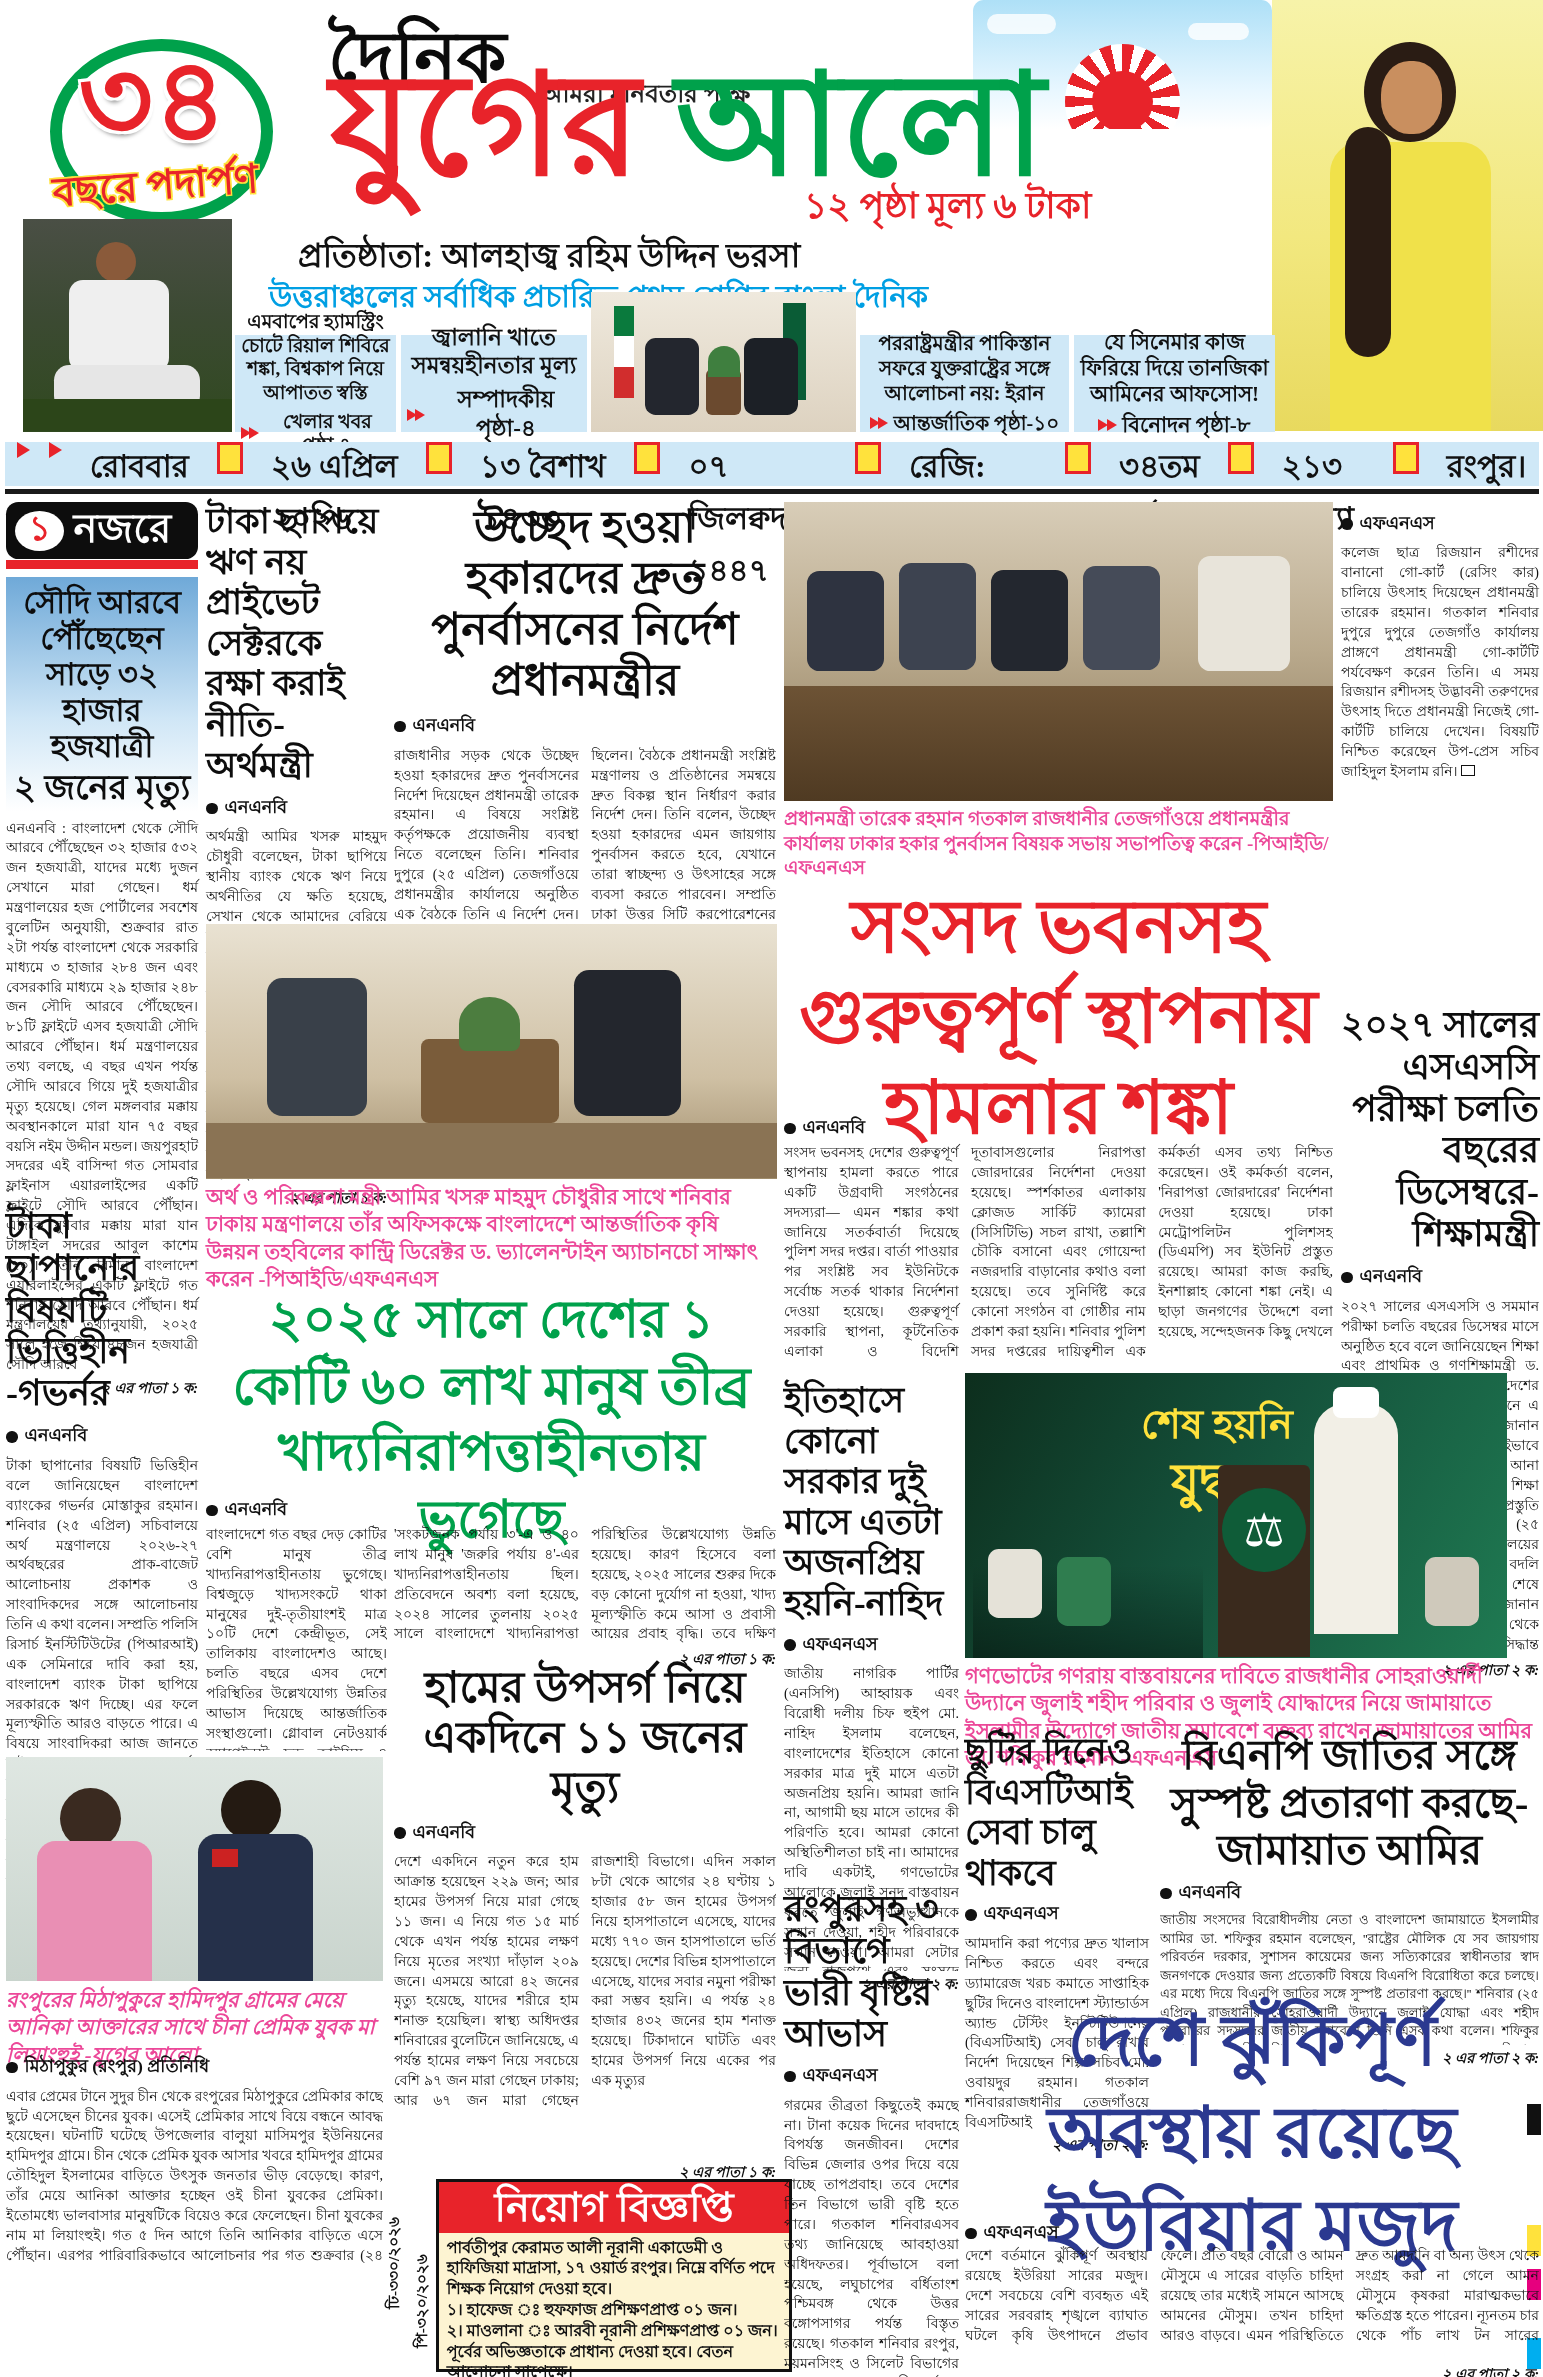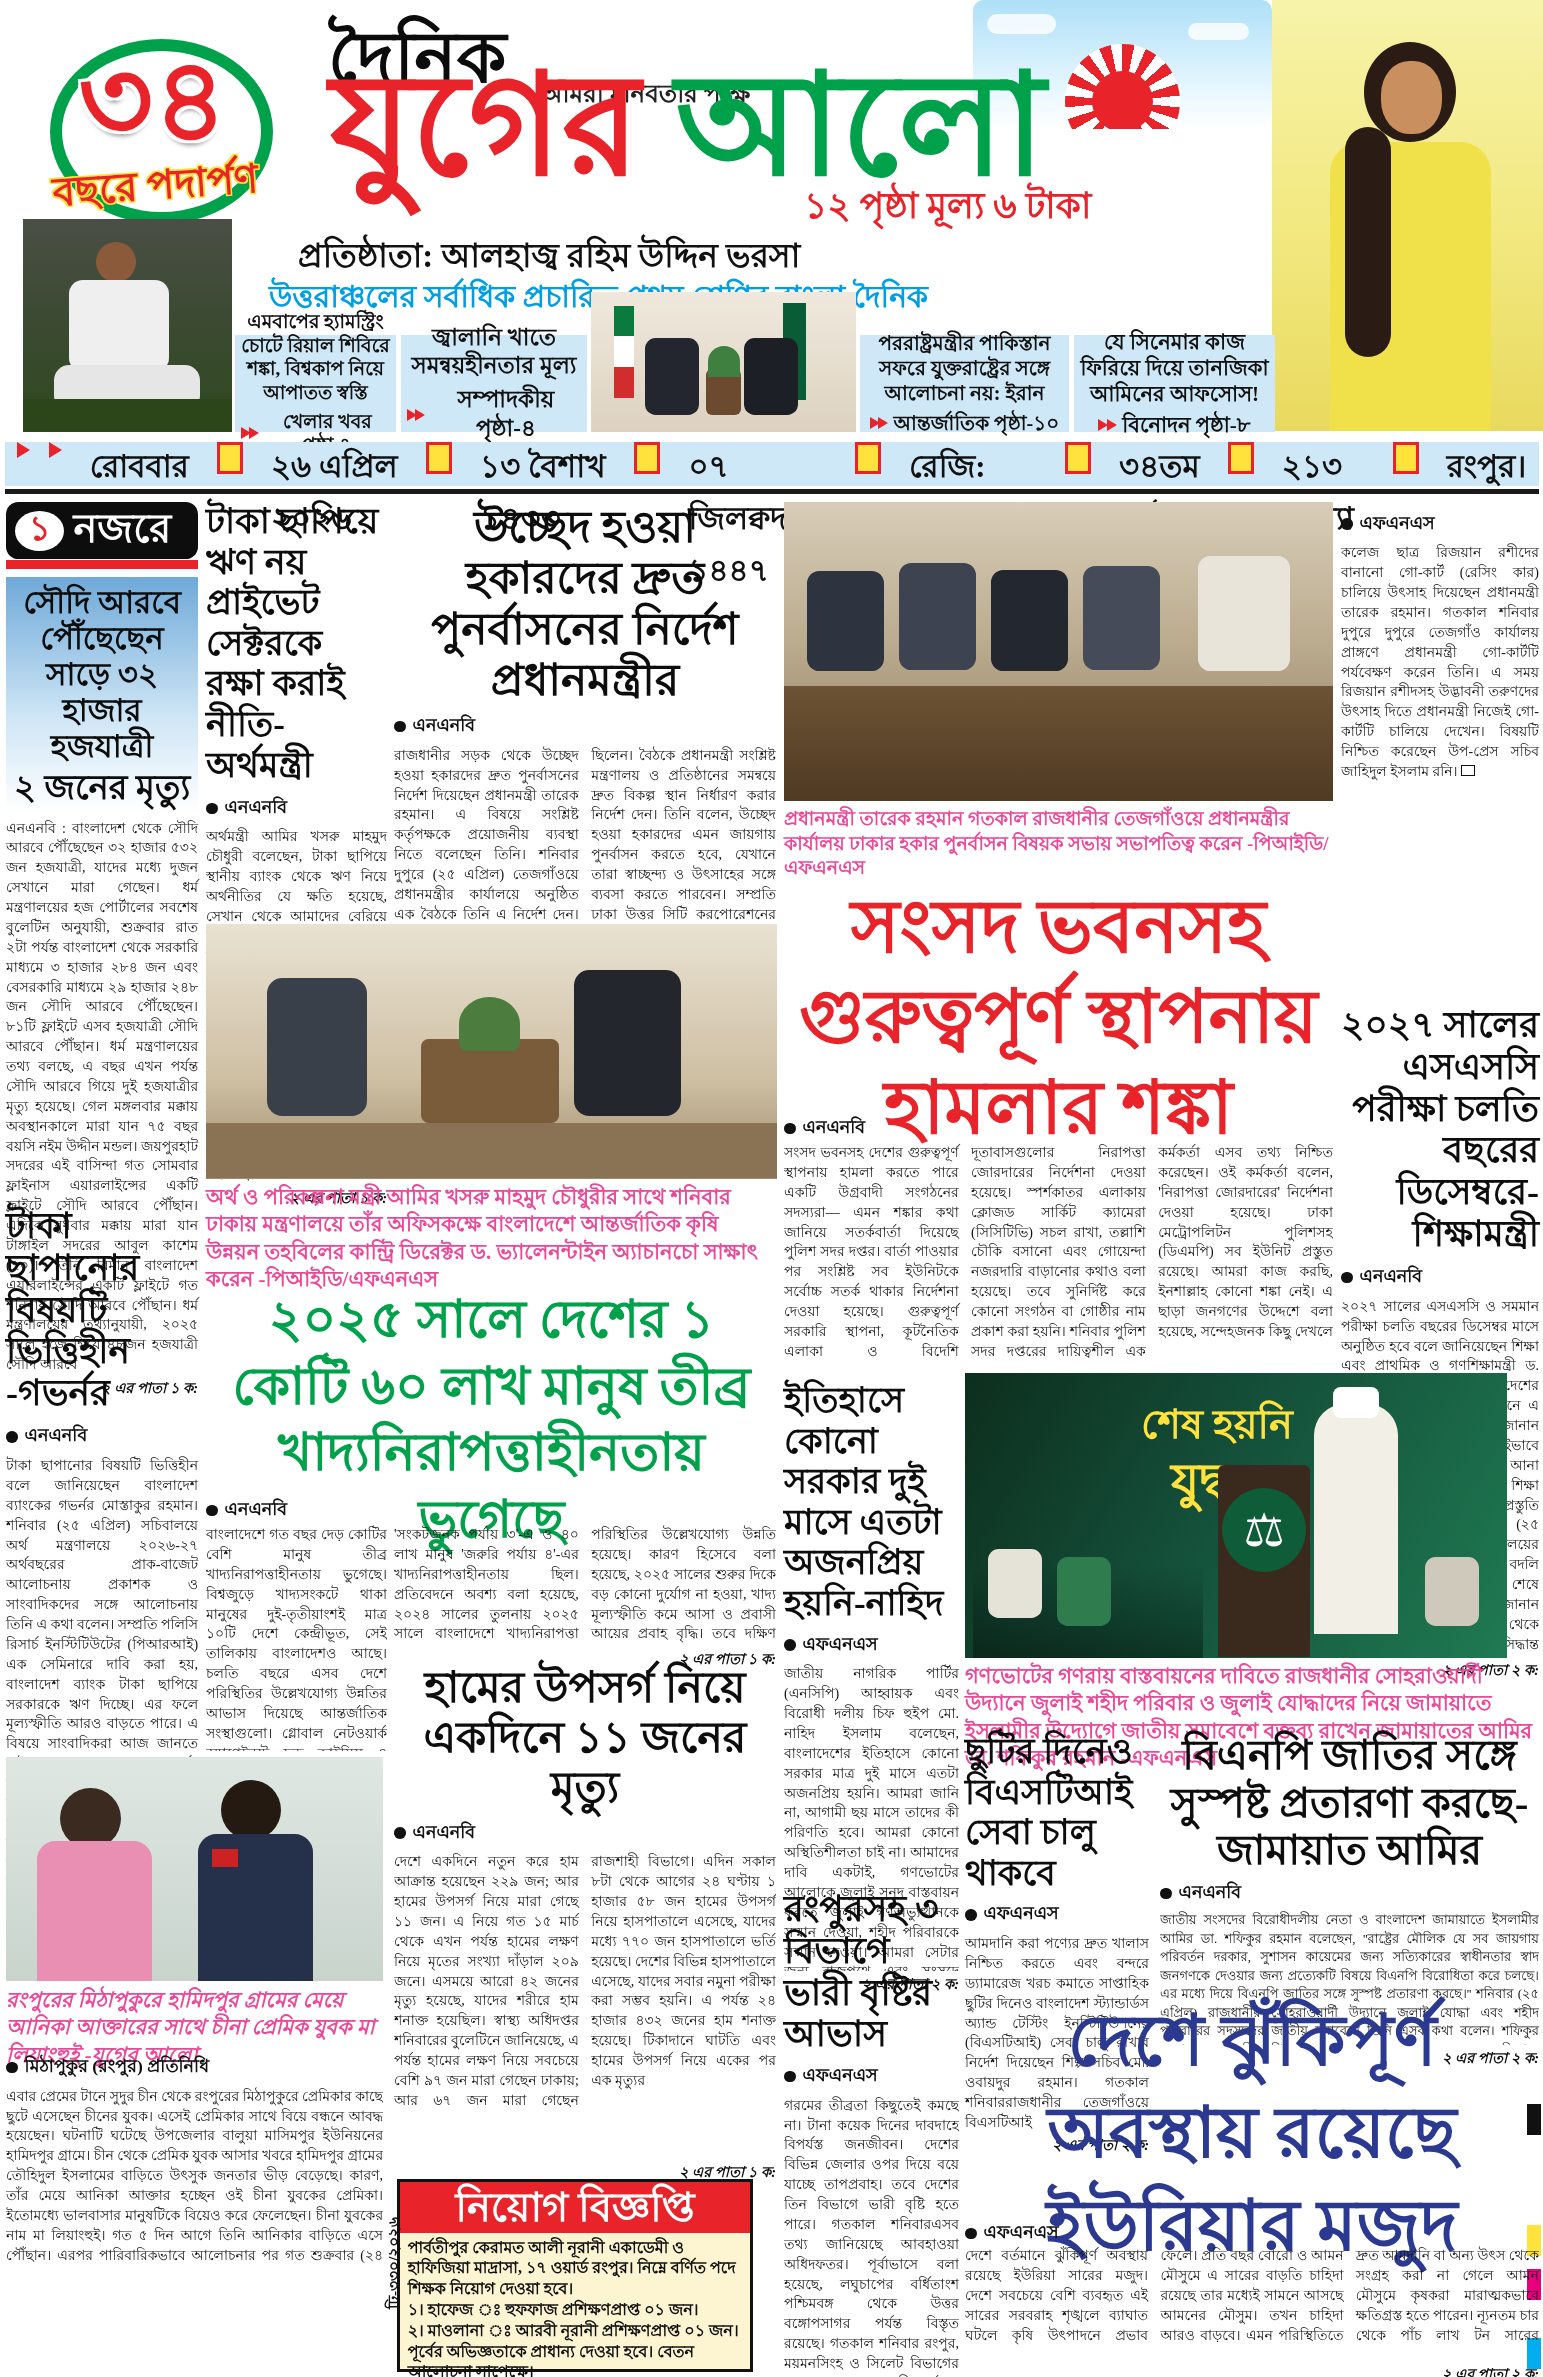--- a/index.html
+++ b/index.html
@@ -262,21 +262,21 @@
     <div class="hl" style="font-size:43px">হামের উপসর্গ নিয়ে একদিনে ১১ জনের মৃত্যু</div>
     <div class="byline" style="margin-top:6.1px">
       <span class="dot"></span>
         <span>এনএনবি</span>
     </div>
     <div class="body-text cols2" style="margin-top:4.6px;height:307px;overflow:hidden">দেশে একদিনে নতুন করে হাম আক্রান্ত হয়েছেন ২২৯ জন; আর হামের উপসর্গ নিয়ে মারা গেছে ১১ জন। এ নিয়ে গত ১৫ মার্চ থেকে এখন পর্যন্ত হামের লক্ষণ নিয়ে মৃতের সংখ্যা দাঁড়াল ২০৯ জনে। এসময়ে আরো ৪২ জনের মৃত্যু হয়েছে, যাদের শরীরে হাম শনাক্ত হয়েছিল। স্বাস্থ্য অধিদপ্তর শনিবারের বুলেটিনে জানিয়েছে, এ পর্যন্ত হামের লক্ষণ নিয়ে সবচেয়ে বেশি ৯৭ জন মারা গেছেন ঢাকায়; আর ৬৭ জন মারা গেছেন রাজশাহী বিভাগে। এদিন সকাল ৮টা থেকে আগের ২৪ ঘণ্টায় ১ হাজার ৫৮ জন হামের উপসর্গ নিয়ে হাসপাতালে এসেছে, যাদের মধ্যে ৭৭০ জন হাসপাতালে ভর্তি হয়েছে। দেশের বিভিন্ন হাসপাতালে এসেছে, যাদের সবার নমুনা পরীক্ষা করা সম্ভব হয়নি। এ পর্যন্ত ২৪ হাজার ৪৩২ জনের হাম শনাক্ত হয়েছে। টিকাদানে ঘাটতি এবং হামের উপসর্গ নিয়ে একের পর এক মৃত্যুর</div>
     <div class="jump">২ এর পাতা ১ ক:</div>
   </div>
 
   <div class="abs vmark" style="left:410px;top:2348px">পি-৩২০/২০২৬</div>
-  <div class="abs" style="left:397px;top:2179px;width:356px;height:193px;border:3.1px solid #111;box-sizing:border-box;background:#fdf4d2">
+  <div class="abs" style="left:436px;top:2179px;width:356px;height:193px;border:3.1px solid #111;box-sizing:border-box;background:#fdf4d2">
     <div style="background:#e8232a;color:#fff;font-size:40px;font-weight:bold;text-align:center;height:51px;line-height:51px">নিয়োগ বিজ্ঞপ্তি</div>
     <div style="padding:4.6px 7.7px;font-weight:bold;font-size:16px;line-height:1.3">
       <div>পার্বতীপুর কেরামত আলী নূরানী একাডেমী ও হাফিজিয়া মাদ্রাসা, ১৭ ওয়ার্ড রংপুর। নিম্নে বর্ণিত পদে শিক্ষক নিয়োগ দেওয়া হবে।</div>
       <div>১। হাফেজ ঃ হুফফাজ প্রশিক্ষণপ্রাপ্ত ০১ জন।</div>
       <div>২। মাওলানা ঃ আরবী নূরানী প্রশিক্ষণপ্রাপ্ত ০১ জন।</div>
       <div>পূর্বের অভিজ্ঞতাকে প্রাধান্য দেওয়া হবে। বেতন আলোচনা সাপেক্ষে।</div>
 
     </div>
   </div>
 

